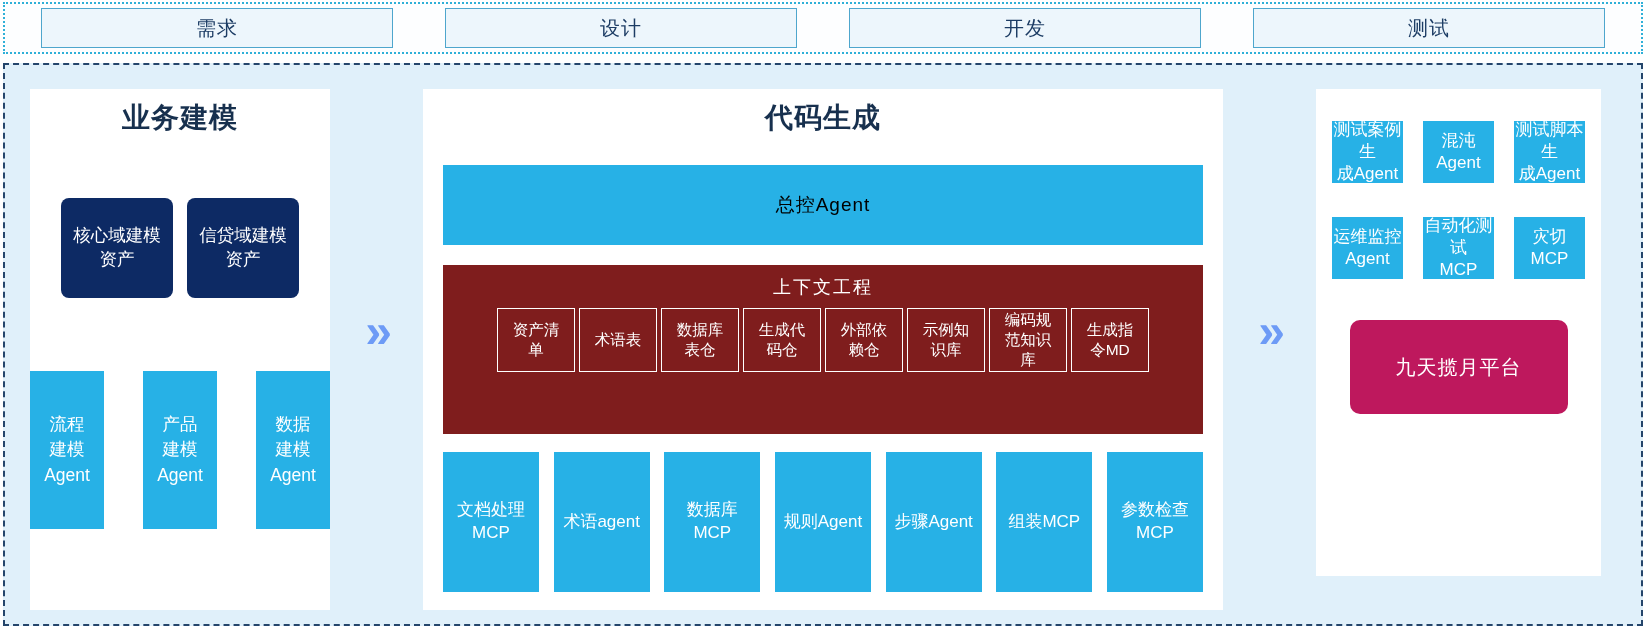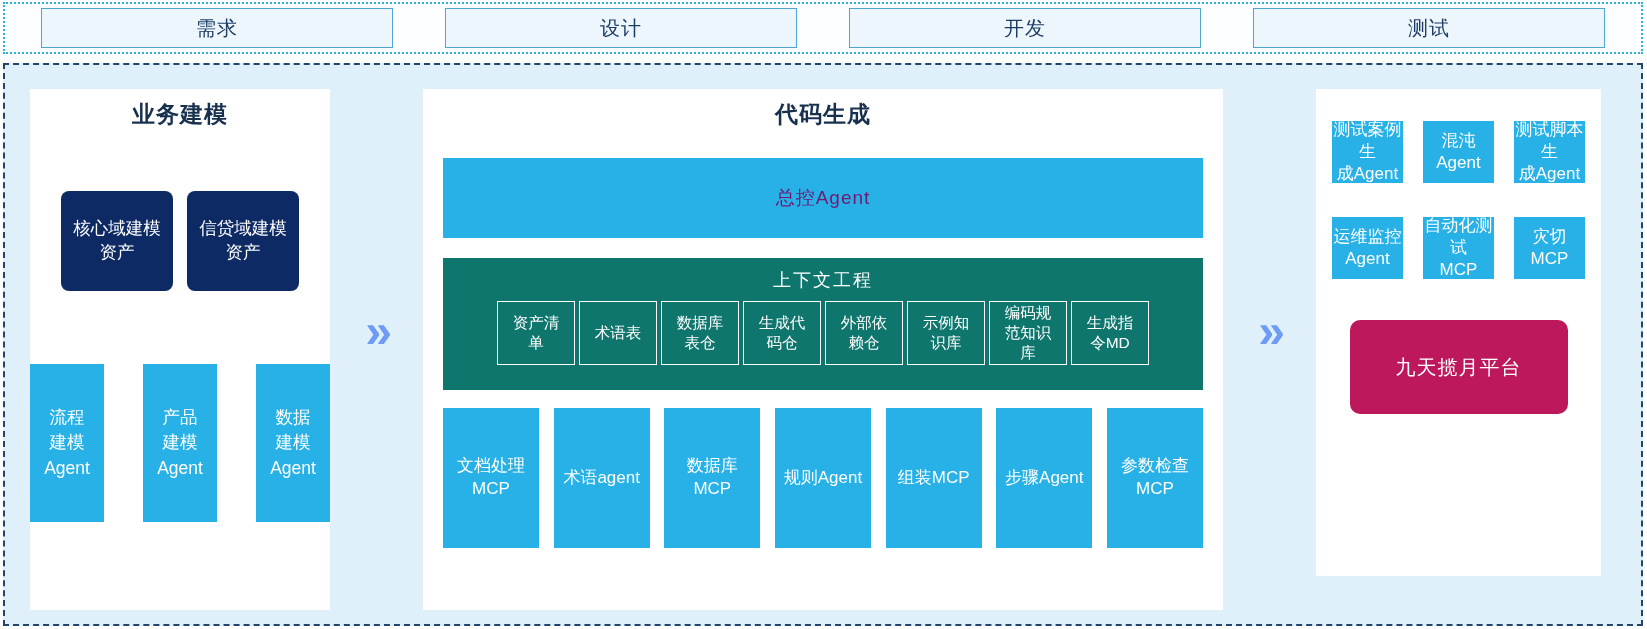--- a/index.html
+++ b/index.html
@@ -19,21 +19,21 @@
     font-size:20px;color:#1c3c64;letter-spacing:1px;
   }
   
   .main{
     position:absolute;left:3px;top:63px;right:4px;bottom:3px;
     border:2px dashed #24456b;background:#e0f0fa;box-sizing:border-box;
     display:flex;align-items:stretch;padding:24px 40px 14px 25px;
   }
   .panel{background:#ffffff;box-sizing:border-box;padding-top:10px;}
   .panel h2{
-    margin:0;text-align:center;font-size:23px;font-weight:bold;color:#17304e;
+    margin:0;text-align:center;font-size:28px;font-weight:bold;color:#17304e;
     letter-spacing:1px;
   }
   .panel-left{width:300px;}
   .panel-mid{width:800px;}
   .panel-right{width:285px;height:487px;align-self:flex-start;}
   .arrow-zone{
     flex:1;display:flex;align-items:center;justify-content:center;
     padding-bottom:38px;
   }
   .arrow-zone .chev{
@@ -48,25 +48,25 @@
     text-align:center;white-space:pre-line;
   }
   .agent-row{margin-top:73px;display:flex;justify-content:space-between;gap:10px;}
   .vagent-box{
     width:74px;height:158px;background:#27b1e6;color:#ffffff;font-size:17.5px;
     line-height:1.45;display:flex;align-items:center;justify-content:center;
     text-align:center;white-space:pre-line;
   }
   
   .master-bar{
-    margin:28px 20px 0;height:80px;background:#27b1e6;color:#701a75;font-size:19px;
+    margin:28px 20px 0;height:80px;background:#27b1e6;color:#000000;font-size:19px;
     display:flex;align-items:center;justify-content:center;letter-spacing:1px;
   }
   .context-box{
-    margin:20px 20px 0;height:132px;background:#0f766e;box-sizing:border-box;
+    margin:20px 20px 0;height:169px;background:#7f1d1d;box-sizing:border-box;
     padding-top:10px;
   }
   .context-title{
     text-align:center;color:#ffffff;font-size:18px;letter-spacing:2px;
   }
   .context-items{display:flex;justify-content:center;gap:4px;margin-top:9px;}
   .context-item{
     width:78px;height:64px;border:1.5px solid #ffffff;box-sizing:border-box;
     color:#ffffff;font-size:15.5px;line-height:1.3;display:flex;align-items:center;
     justify-content:center;text-align:center;white-space:pre-line;
@@ -176,23 +176,23 @@
         <div class="tool-box">文档处理
 MCP</div>
 
         <div class="tool-box">术语agent</div>
 
         <div class="tool-box">数据库
 MCP</div>
 
         <div class="tool-box">规则Agent</div>
 
+        <div class="tool-box">步骤Agent</div>
+
         <div class="tool-box">组装MCP</div>
-
-        <div class="tool-box">步骤Agent</div>
 
         <div class="tool-box">参数检查
 MCP</div>
       </div>
   </section>
 
   <div class="arrow-zone">
     <span class="chev">»</span>
   </div>
 

